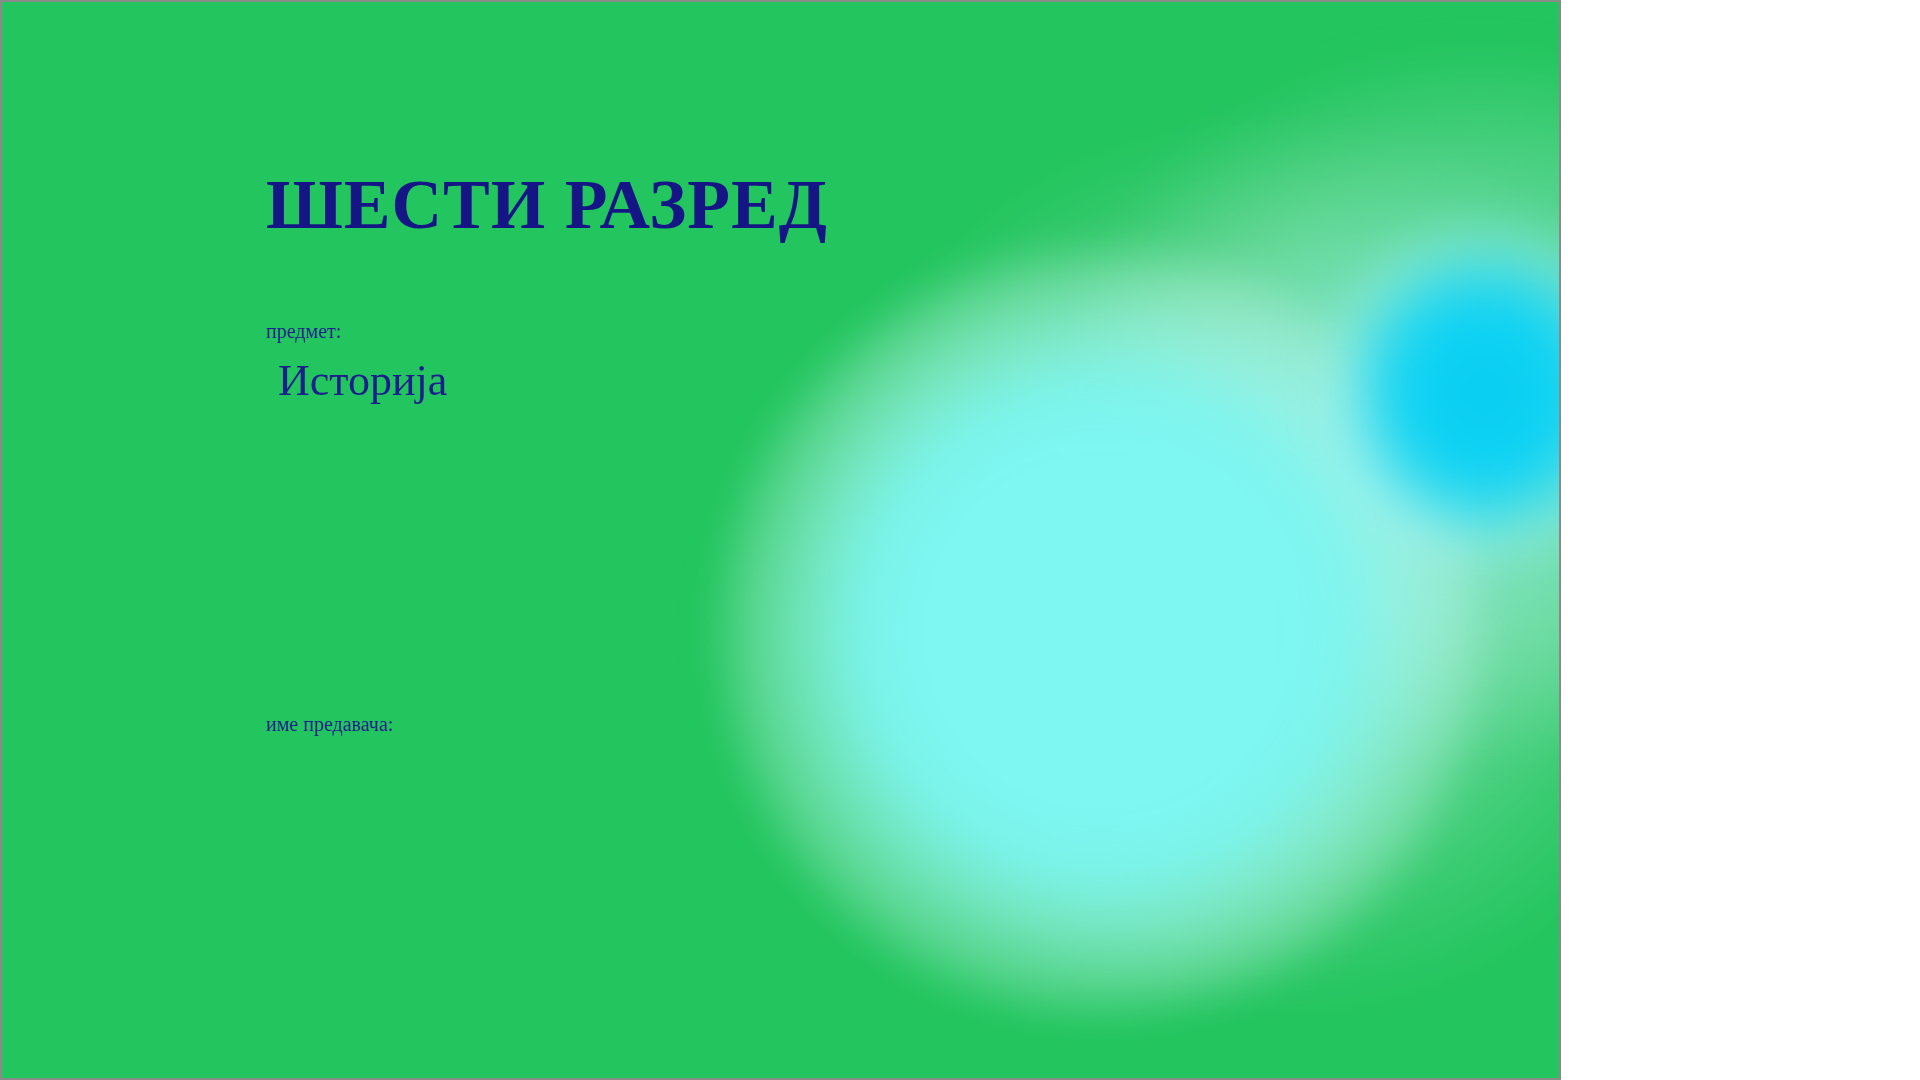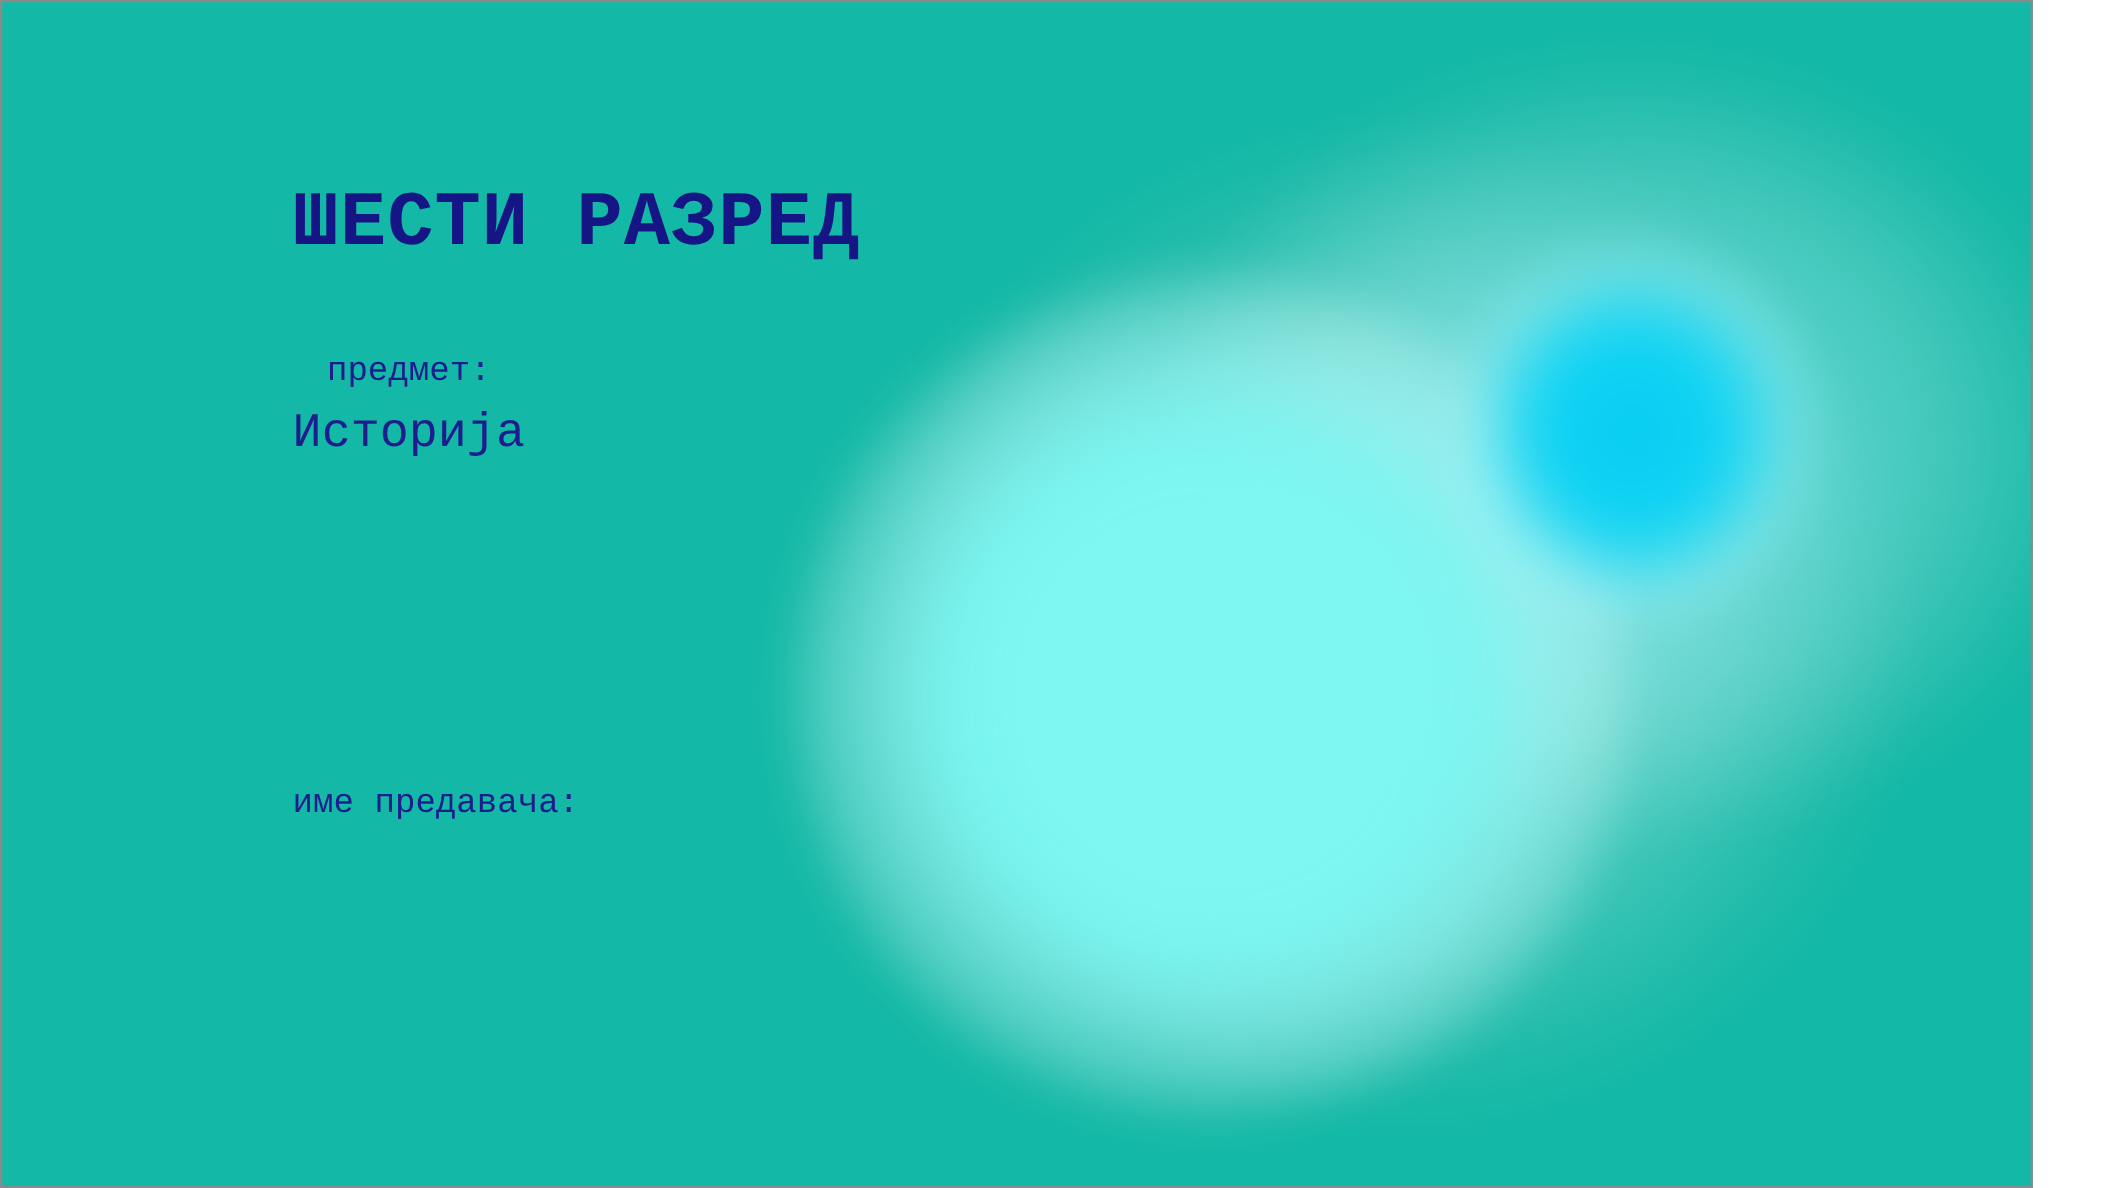--- a/index.html
+++ b/index.html
@@ -3,25 +3,25 @@
 <meta charset="utf-8">
 <style>
   html, body {
     margin: 0;
     padding: 0;
     background: #ffffff;
   }
 
   #slide {
     position: relative;
-    width: 1848px;
+    width: 1561px;
     height: 1080px;
-    background: #14b8a6;
+    background: #22c55e;
     overflow: hidden;
-    font-family: Liberation Mono, monospace;
+    font-family: Liberation Serif, serif;
     box-sizing: border-box;
     border: 2px solid #8a8a8a;
   }
 
   
   .blob-layer {
     position: absolute;
     inset: 0;
     pointer-events: none;
     overflow: hidden;
@@ -120,34 +120,34 @@
     left: 0;
     white-space: nowrap;
   }
 
   .field-subject   { top: 318px; }
   .field-lecture   { top: 498px; }
   .field-lecturer  { top: 711px; }
 
   .field-label {
     display: block;
-    font-size: 31px;
+    font-size: 20px;
     font-weight: normal;
     color: #1d1d8e;
     line-height: 1.15;
     margin-bottom: 14px;
-    text-align: center;
   }
 
   .field-value {
     display: block;
     font-size: 44px;
     font-weight: normal;
     color: #1d1d8e;
     line-height: 1.1;
+    margin-left: 12px;
   }
 
   .field-value.upper {
     letter-spacing: 1.5px;
   }
 </style>
 </head>
 <body>
 
 <div id="slide">

